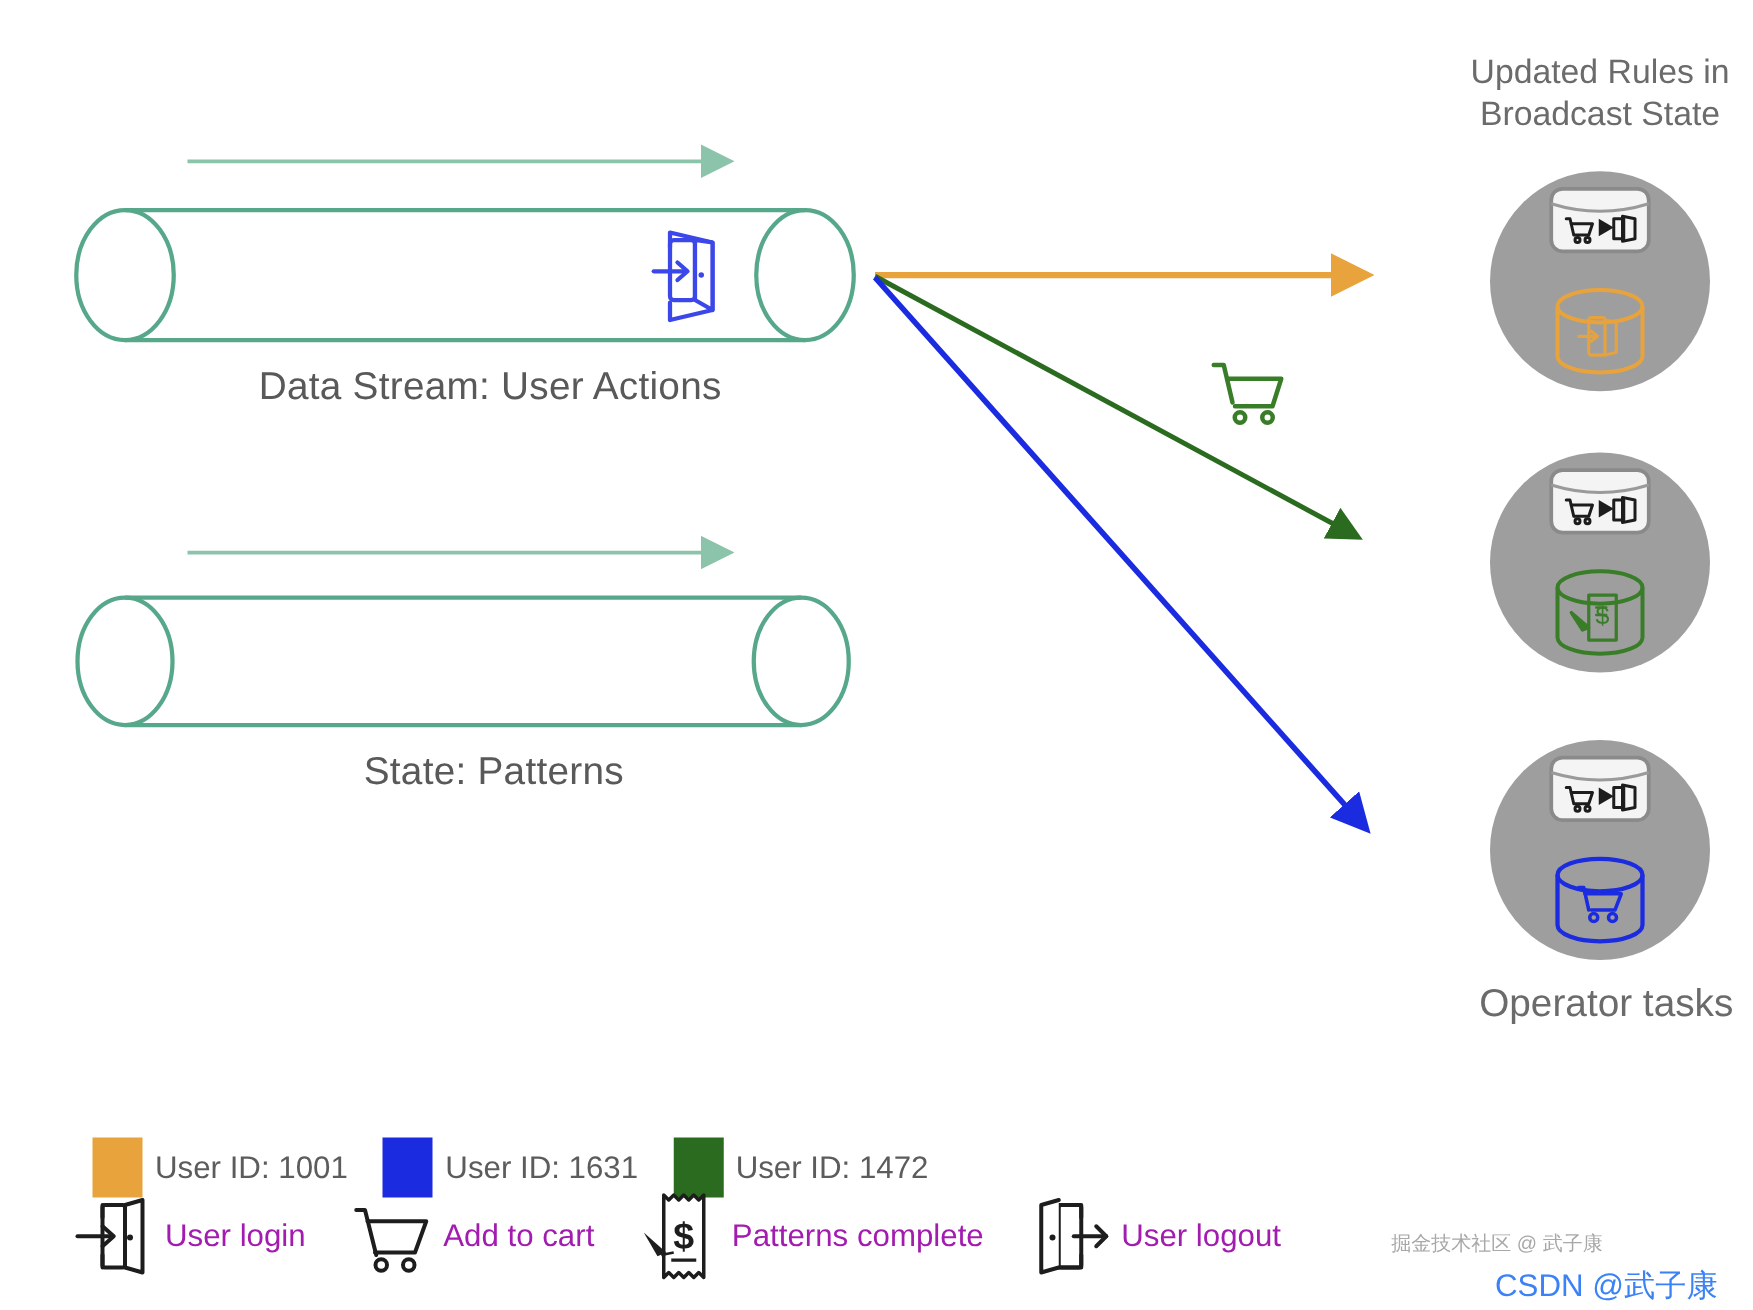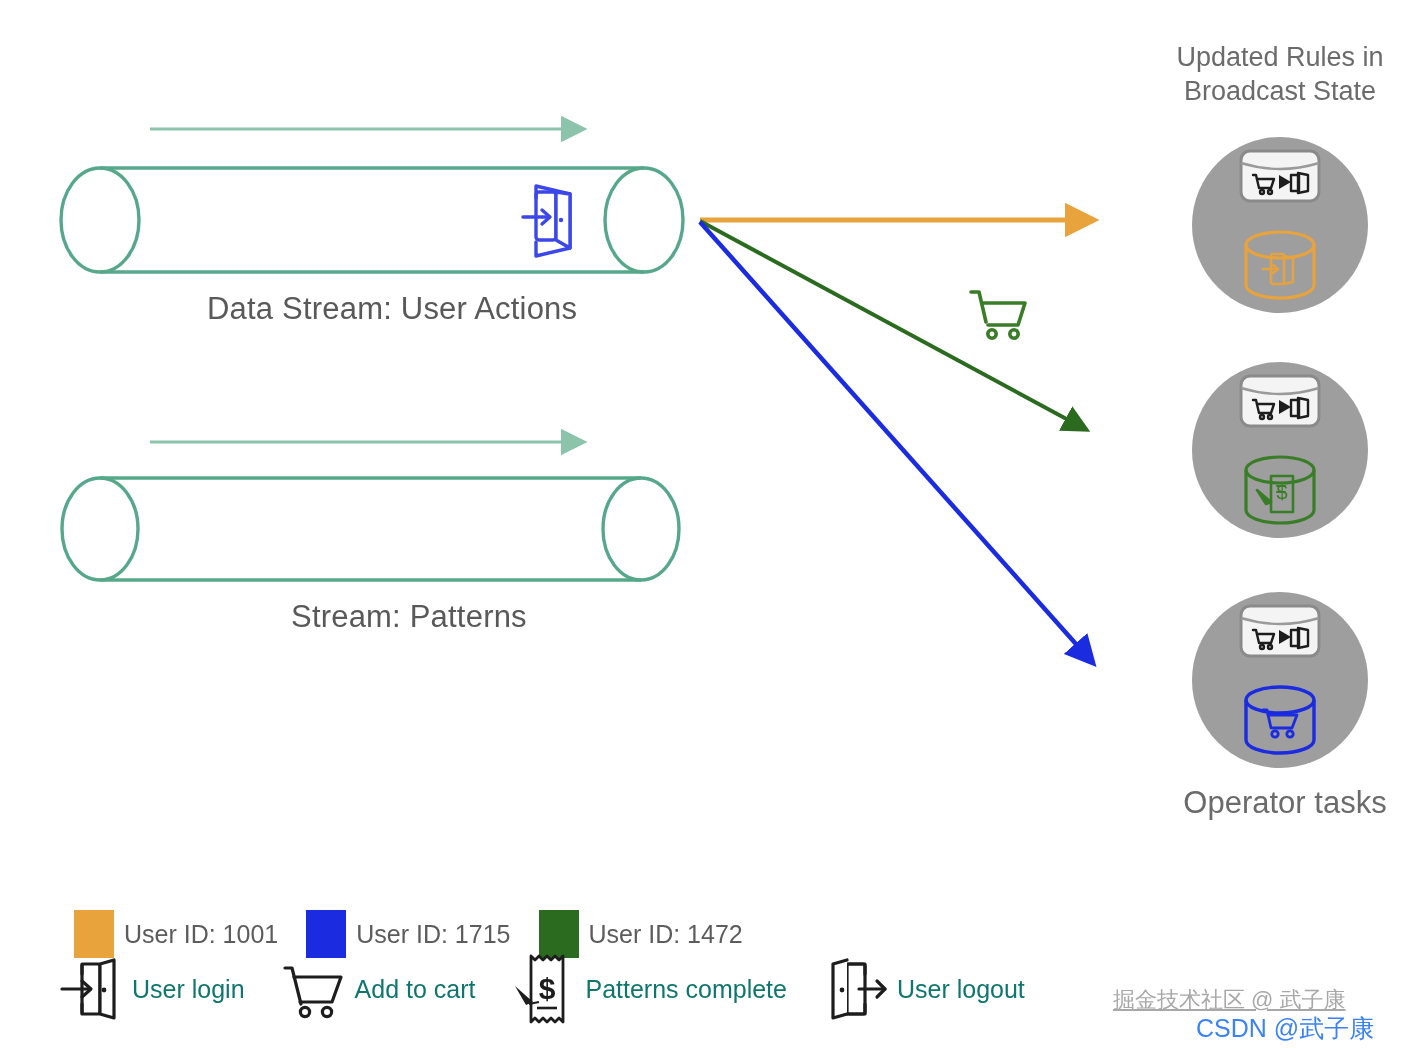--- a/index.html
+++ b/index.html
@@ -121,36 +121,35 @@
     display: flex;
     align-items: center;
   }
   .legend-action-icon {
     width: 70px;
     height: 78px;
     flex: none;
     display: block;
   }
   .legend-action-text {
-    color: #0f766e;
+    color: #a21caf;
     font-size: 25px;
     margin-left: 6px;
     margin-right: 34px;
     white-space: nowrap;
   }
 
   
   .watermark-a {
     position: absolute;
     left: 1113px;
     top: 985px;
-    font-size: 22px;
+    font-size: 16px;
     color: #a8a8a8;
     white-space: nowrap;
-    text-decoration: underline;
   }
   .watermark-b {
     position: absolute;
     left: 1196px;
     top: 1012px;
     font-size: 25px;
     color: #3b82f6;
     white-space: nowrap;
   }
 </style>
@@ -212,21 +211,21 @@
     <g fill="none" stroke="#3a7d28" stroke-width="3.6" stroke-linecap="round" stroke-linejoin="round">
       <path d="M971,292 L979,292 L986,322"></path>
       <path d="M982,303 L1025,303 L1018,325 L988,325"></path>
       <circle cx="992" cy="334" r="4.2"></circle>
       <circle cx="1014" cy="334" r="4.2"></circle>
     </g>
   </svg>
 
   <div class="stream-label" id="label-user-actions">Data Stream: User Actions</div>
 
-  <div class="stream-label" id="label-patterns">Stream: Patterns</div>
+  <div class="stream-label" id="label-patterns">State: Patterns</div>
 
   <div class="panel-title">Updated Rules in Broadcast State</div>
 
   <div class="op-circle" id="op-circle-1">
     <svg class="top-badge" width="88" height="64" viewBox="0 0 88 64">
       <rect x="5" y="6" width="78" height="50" rx="9" fill="#f4f4f4" stroke="#8a8a8a" stroke-width="3"></rect>
       <path d="M5,18 Q44,30 83,18" fill="none" stroke="#9a9a9a" stroke-width="2.4"></path>
       <g fill="none" stroke="#1d1d1d" stroke-width="2.4" stroke-linecap="round" stroke-linejoin="round">
         <path d="M17,30 L20,30 L23,43"></path>
         <path d="M21,34 L38,34 L35,43 L24,43"></path>
@@ -311,21 +310,21 @@
 
   <div class="legend-ids">
 
     <div class="legend-id-item">
       <span class="legend-swatch" style="background:#e8a33d"></span>
       <span class="legend-id-text">User ID: 1001</span>
     </div>
 
     <div class="legend-id-item">
       <span class="legend-swatch" style="background:#1a2be0"></span>
-      <span class="legend-id-text">User ID: 1715</span>
+      <span class="legend-id-text">User ID: 1631</span>
     </div>
 
     <div class="legend-id-item">
       <span class="legend-swatch" style="background:#2a6b1f"></span>
       <span class="legend-id-text">User ID: 1472</span>
     </div>
   </div>
 
   <div class="legend-actions">
 

